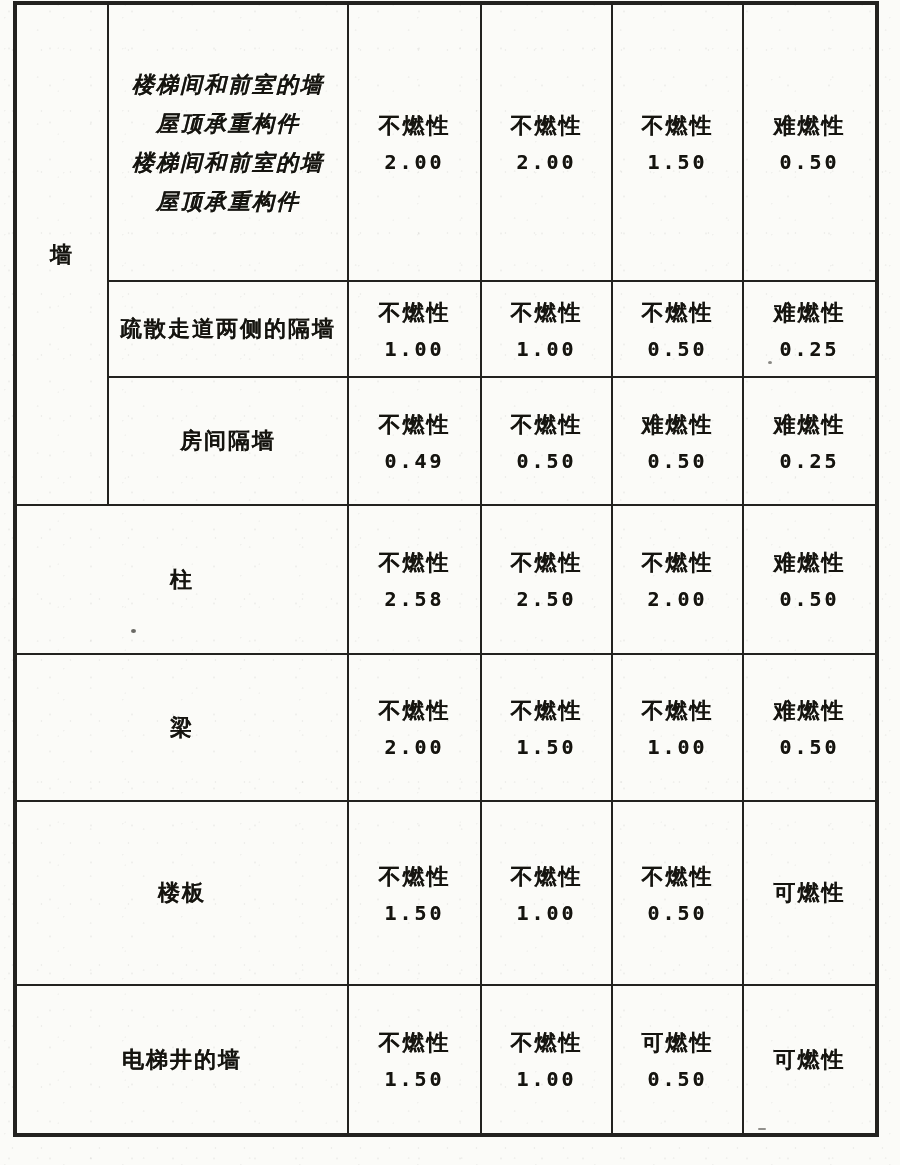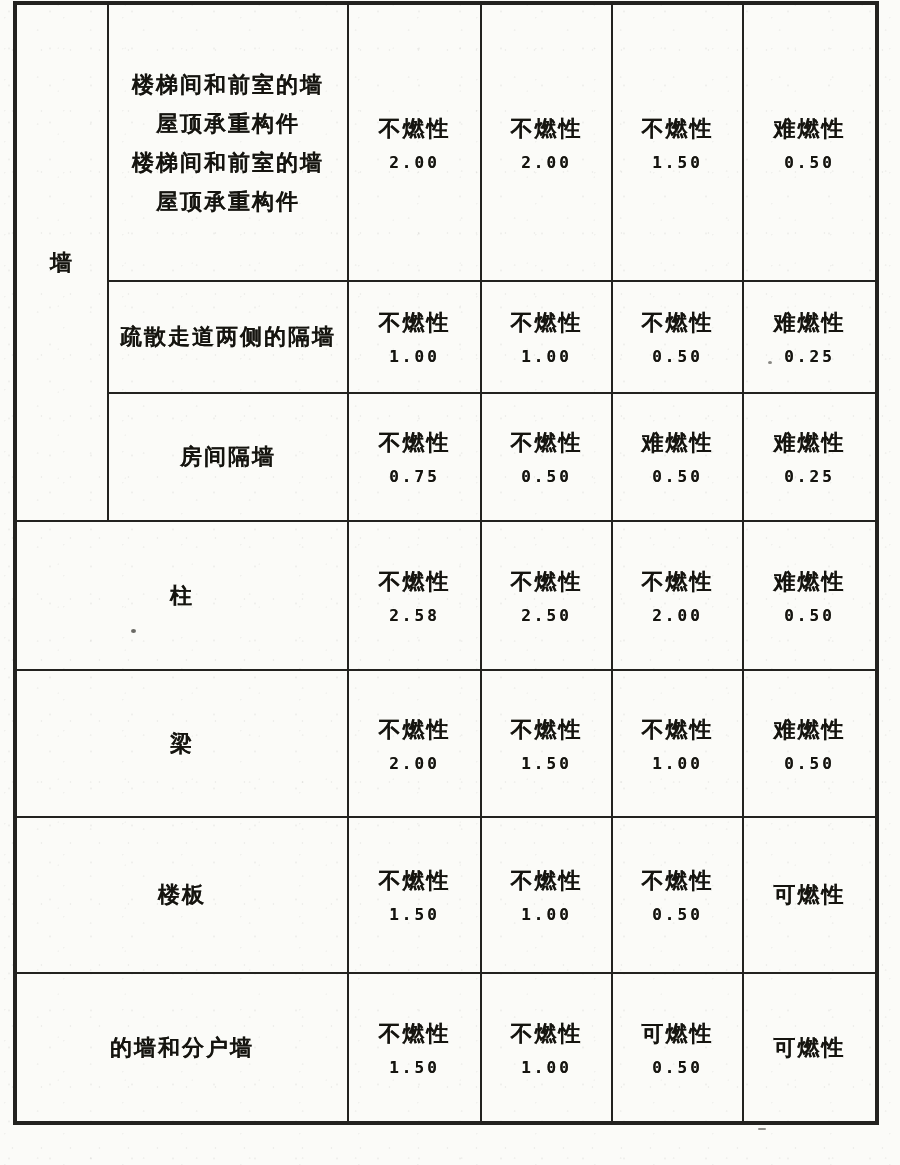--- a/index.html
+++ b/index.html
@@ -29,26 +29,26 @@
   table.doc{ border-width:4px; }
   td{
     text-align:center; vertical-align:middle;
     padding:0; color:#15140f;
   }
   .cn{
     font-weight:700; font-size:22px; letter-spacing:2px;
     color:#15140f;
     text-shadow:0 0 0.5px rgba(20,20,15,0.65);
   }
-  .label-lines .cn{ display:block; line-height:39px; }
+  .label-lines .cn{ display:block; line-height:39px;font-style:italic; }
   .rating{ display:block; margin-bottom:9px; }
   .hours{
     display:block;
     font-family:"DejaVu Sans Mono","Liberation Mono",monospace;
-    font-weight:700; font-size:16px; letter-spacing:3px;
+    font-weight:700; font-size:20px; letter-spacing:3px;
     color:#15140f;
     text-shadow:0 0 0.5px rgba(20,20,15,0.6);
   }
   .speck{ position:absolute; background:#3a3833; border-radius:50%; }
   .speck.dash{ border-radius:1px; }
   
   col.c-wall{width:93px;} col.c-label{width:240px;}
   col.c-d1{width:133px;} col.c-d2{width:131px;} col.c-d3{width:131px;} col.c-d4{width:134px;}
 </style>
 </head>
@@ -88,21 +88,21 @@
       <td>
         <span class="cn rating">不燃性</span>
         <span class="hours">1.50</span>
       </td>
       <td>
         <span class="cn rating">难燃性</span>
         <span class="hours">0.50</span>
       </td>
     </tr>
 
-    <tr style="height:112px;">
+    <tr style="height:96px;">
       <td>
         <span class="cn">疏散走道两侧的隔墙</span>
       </td>
       <td>
         <span class="cn rating">不燃性</span>
         <span class="hours">1.00</span>
       </td>
       <td>
         <span class="cn rating">不燃性</span>
         <span class="hours">1.00</span>
@@ -116,21 +116,21 @@
         <span class="hours">0.25</span>
       </td>
     </tr>
 
     <tr style="height:128px;">
       <td>
         <span class="cn">房间隔墙</span>
       </td>
       <td>
         <span class="cn rating">不燃性</span>
-        <span class="hours">0.75</span>
+        <span class="hours">0.49</span>
       </td>
       <td>
         <span class="cn rating">不燃性</span>
         <span class="hours">0.50</span>
       </td>
       <td>
         <span class="cn rating">难燃性</span>
         <span class="hours">0.50</span>
       </td>
       <td>
@@ -176,21 +176,21 @@
       <td>
         <span class="cn rating">不燃性</span>
         <span class="hours">1.00</span>
       </td>
       <td>
         <span class="cn rating">难燃性</span>
         <span class="hours">0.50</span>
       </td>
     </tr>
 
-    <tr style="height:156px;">
+    <tr style="height:184px;">
       <td colspan="2">
         <span class="cn">楼板</span>
       </td>
       <td>
         <span class="cn rating">不燃性</span>
         <span class="hours">1.50</span>
       </td>
       <td>
         <span class="cn rating">不燃性</span>
         <span class="hours">1.00</span>
@@ -199,21 +199,21 @@
         <span class="cn rating">不燃性</span>
         <span class="hours">0.50</span>
       </td>
       <td>
         <span class="cn" style="margin-bottom:0">可燃性</span>
       </td>
     </tr>
 
     <tr style="height:150px;">
       <td colspan="2">
-        <span class="cn">的墙和分户墙</span>
+        <span class="cn">电梯井的墙</span>
       </td>
       <td>
         <span class="cn rating">不燃性</span>
         <span class="hours">1.50</span>
       </td>
       <td>
         <span class="cn rating">不燃性</span>
         <span class="hours">1.00</span>
       </td>
       <td>

